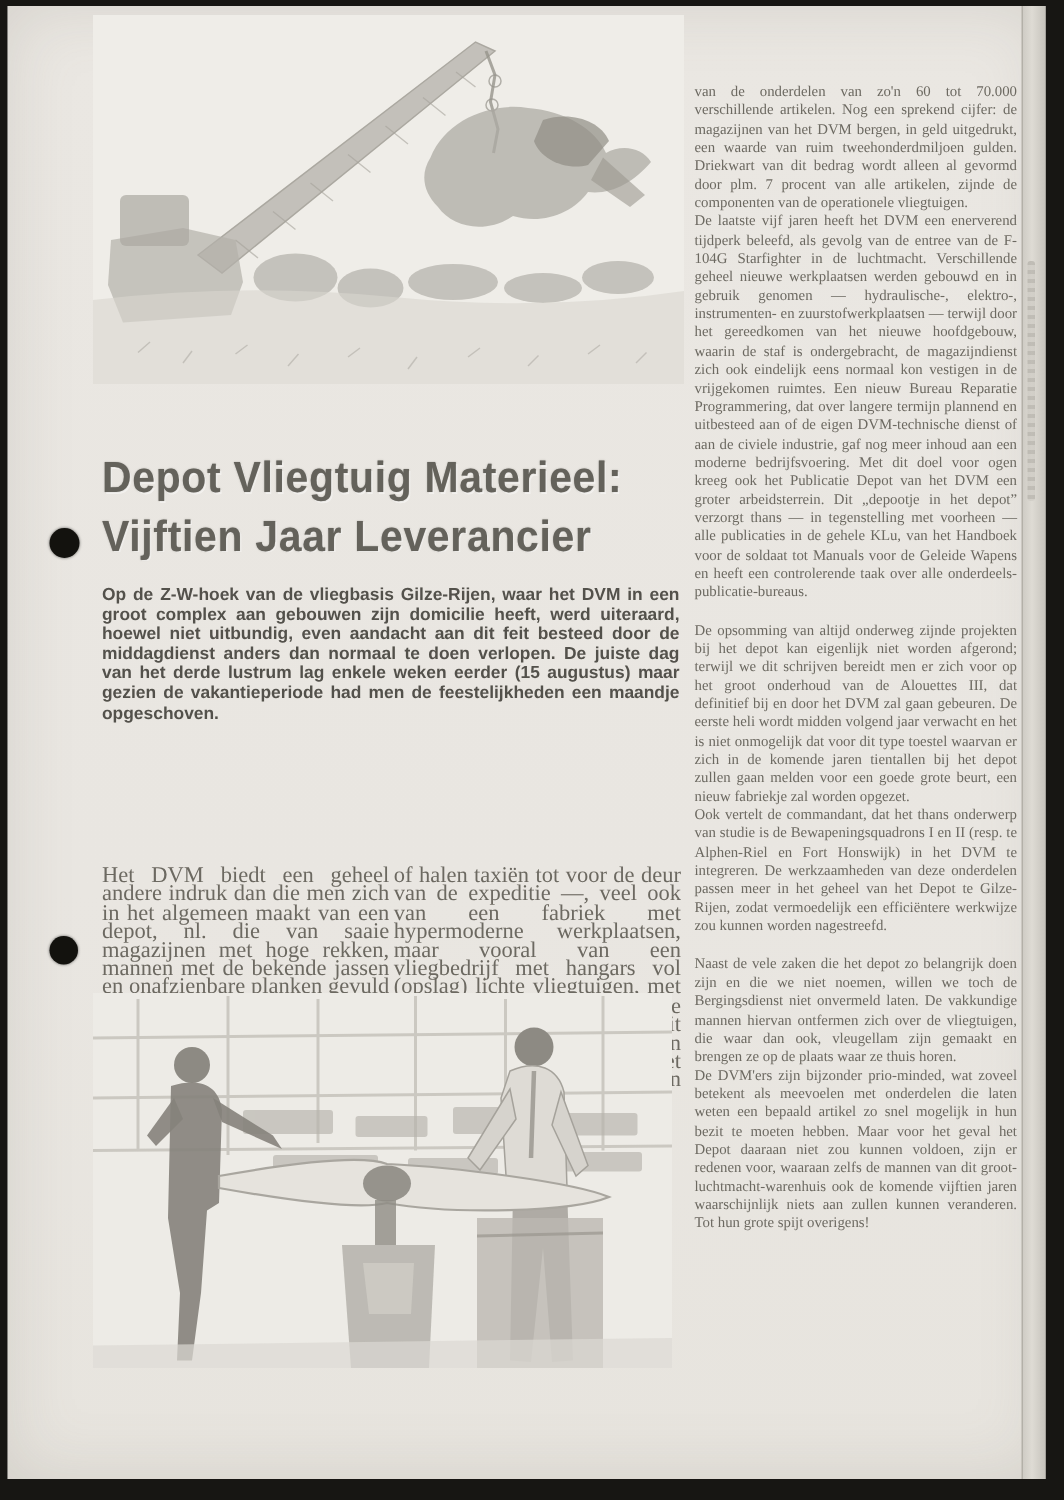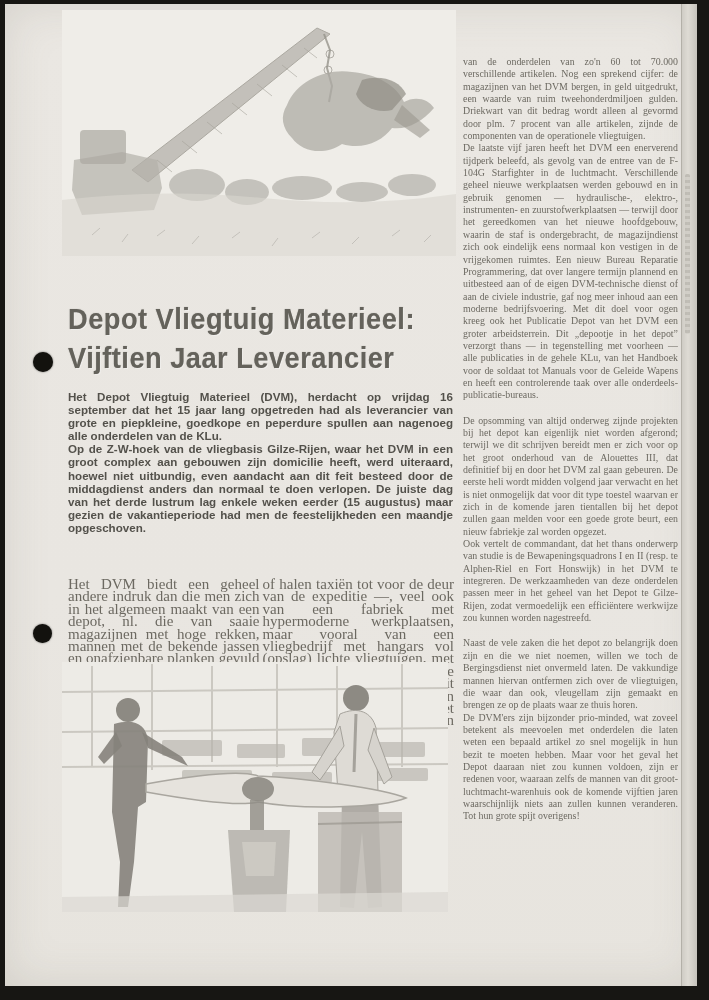--- a/index.html
+++ b/index.html
@@ -129,21 +129,20 @@
       </g>
     </svg>
   </div>
 
   <div class="headline">
     <div>Depot Vliegtuig Materieel:</div>
     <div>Vijftien Jaar Leverancier</div>
   </div>
 
   <div class="intro">
-    <p>Het Depot Vliegtuig Materieel (DVM), herdacht op vrijdag 16 september dat het 15 jaar lang opgetreden had als leverancier van grote en piepkleine, goedkope en peperdure spullen aan nagenoeg alle onderdelen van de KLu.</p>
     <p>Op de Z-W-hoek van de vliegbasis Gilze-Rijen, waar het DVM in een groot complex aan gebouwen zijn domicilie heeft, werd uiteraard, hoewel niet uitbundig, even aandacht aan dit feit besteed door de middagdienst anders dan normaal te doen verlopen. De juiste dag van het derde lustrum lag enkele weken eerder (15 augustus) maar gezien de vakantieperiode had men de feestelijkheden een maandje opgeschoven.</p>
   </div>
 
   <div class="body-cols">
     <p class="col">Het DVM biedt een geheel andere indruk dan die men zich in het algemeen maakt van een depot, nl. die van saaie magazijnen met hoge rekken, mannen met de bekende jassen en onafzienbare planken gevuld met „items”. Dit depot van Lt.Kol. M. C. Engelen heeft iets van een vliegveld — de vliegtuigen die enkele keren per week goederen brengen</p>
     <p class="col">of halen taxiën tot voor de deur van de expeditie —, veel ook van een fabriek met hypermoderne werkplaatsen, maar vooral van een vliegbedrijf met hangars vol (opslag) lichte vliegtuigen, met een eigen invlieger. De indrukwekkende taak van dit depot bestaat uit het repareren van vliegtuigaccessoires, het onderhoud van de vliegtuigen en het bevoorraden</p>
   </div>
 
   <div class="photo photo-bottom" title="two men handling a propeller blade in a workshop">
     <svg width="386" height="250" viewBox="0 0 386 250" xmlns="http://www.w3.org/2000/svg">

